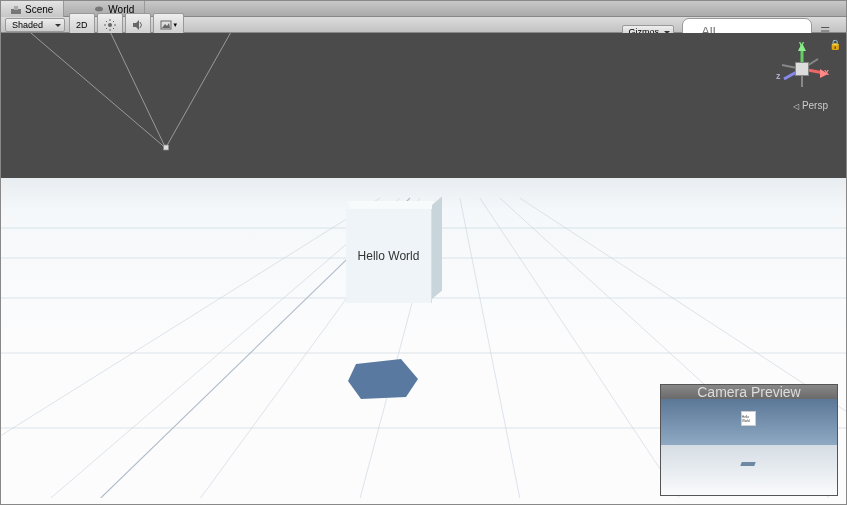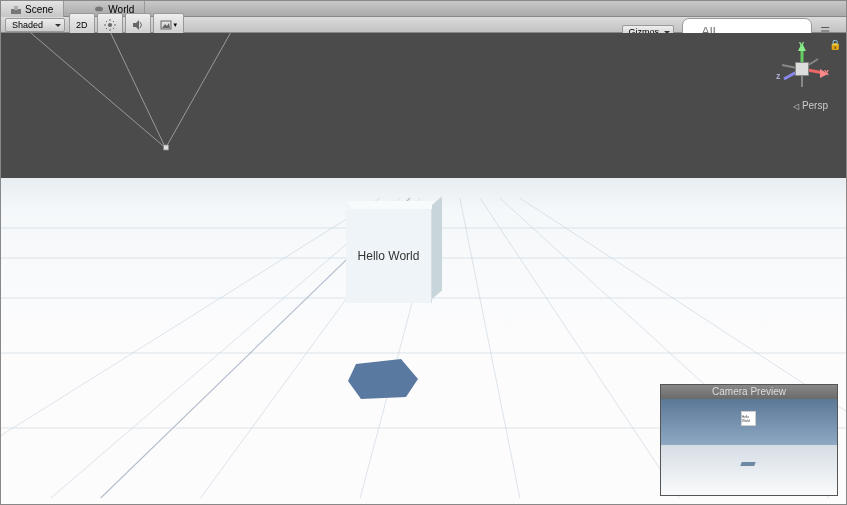--- a/index.html
+++ b/index.html
@@ -266,21 +266,21 @@
       right: 8px;
       bottom: 8px;
       width: 178px;
       border: 1px solid #555;
       background: #5a5a5a;
     }
     .cam-preview-title {
       height: 14px;
       background: linear-gradient(#888, #6a6a6a);
       color: #ddd;
-      font-size: 10px;
+      font-size: 14px;
       text-align: center;
       line-height: 14px;
     }
     .cam-preview-body {
       height: 96px;
       position: relative;
       overflow: hidden;
     }
     .cp-sky {
       position: absolute;

